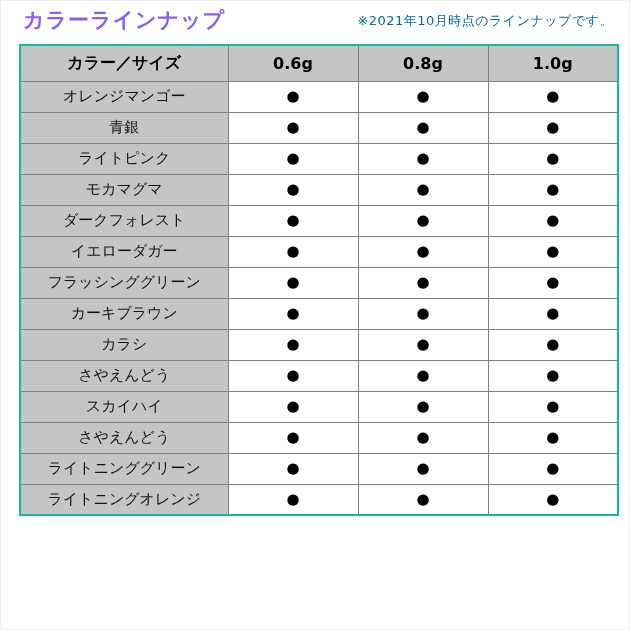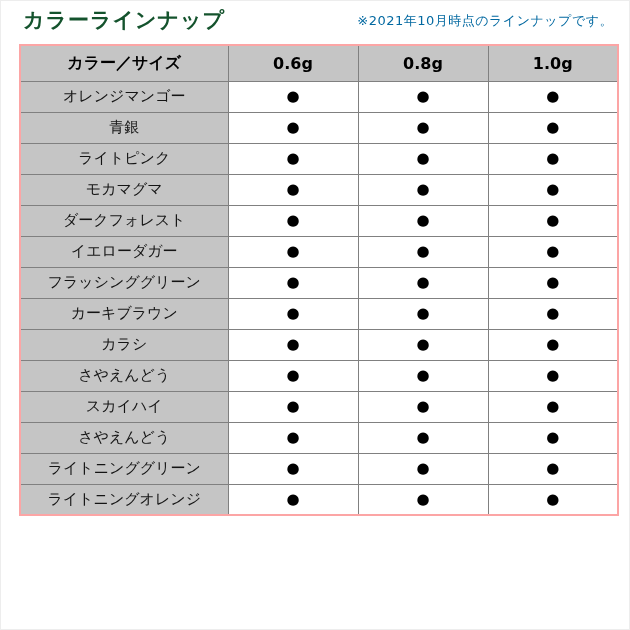--- a/index.html
+++ b/index.html
@@ -19,35 +19,35 @@
   }
   .topbar {
     display: flex;
     justify-content: space-between;
     align-items: center;
     padding: 7px 16px 0 22px;
   }
   .title {
     font-size: 21px;
     font-weight: bold;
-    color: #14532d;
+    color: #8b5cf6;
     letter-spacing: 1px;
     line-height: 1.2;
   }
   .note {
     font-size: 13px;
     color: #0369a1;
     letter-spacing: 0.5px;
   }
   table.lineup {
     border-collapse: collapse;
     table-layout: fixed;
     width: 599px;
     margin: 11px 0 0 18px;
-    border: 2px solid #fca5a5;
+    border: 2px solid #14b8a6;
   }
   col.c-label { width: 208px; }
   col.c-size  { width: 130px; }
   th, td {
     border: 1px solid #808080;
     text-align: center;
     vertical-align: middle;
     padding: 0;
     overflow: hidden;
     white-space: nowrap;

